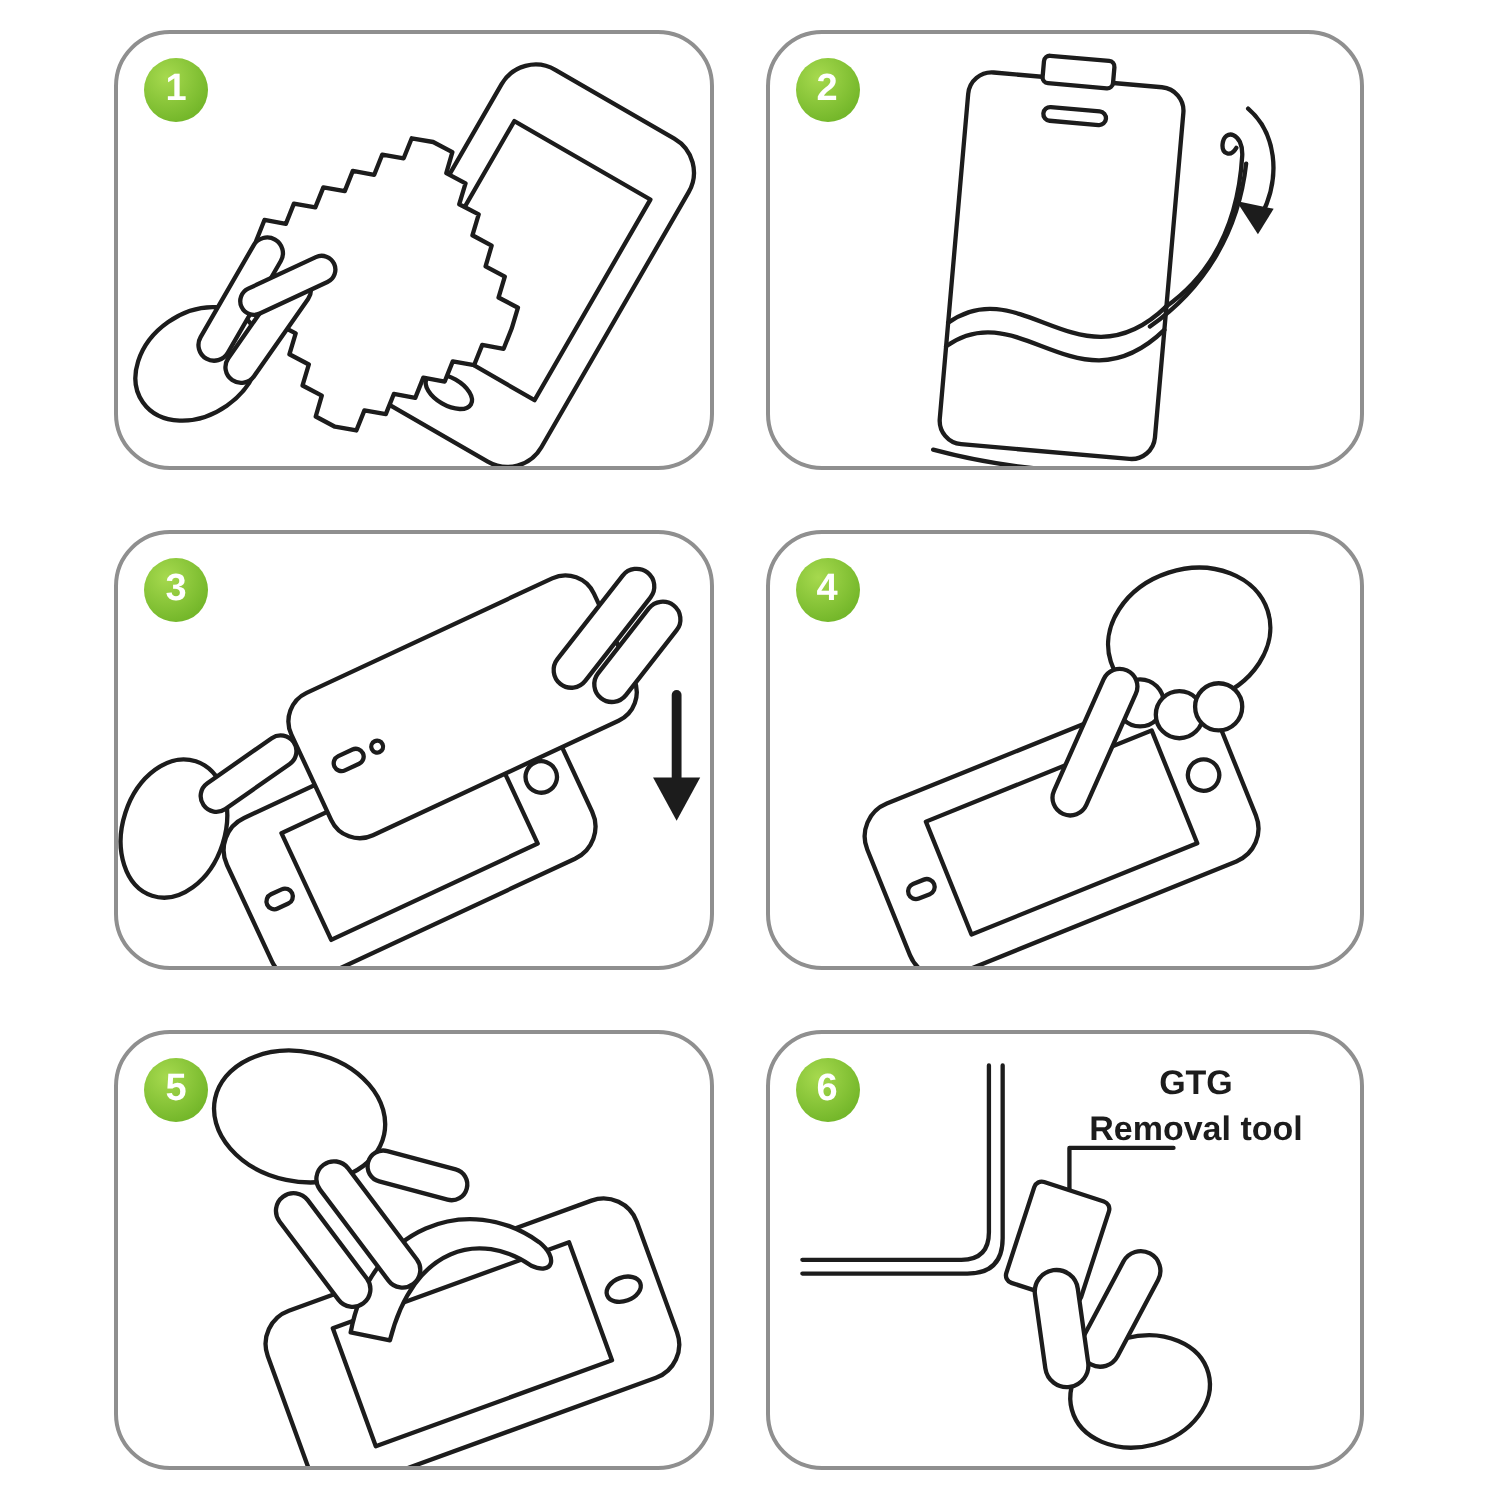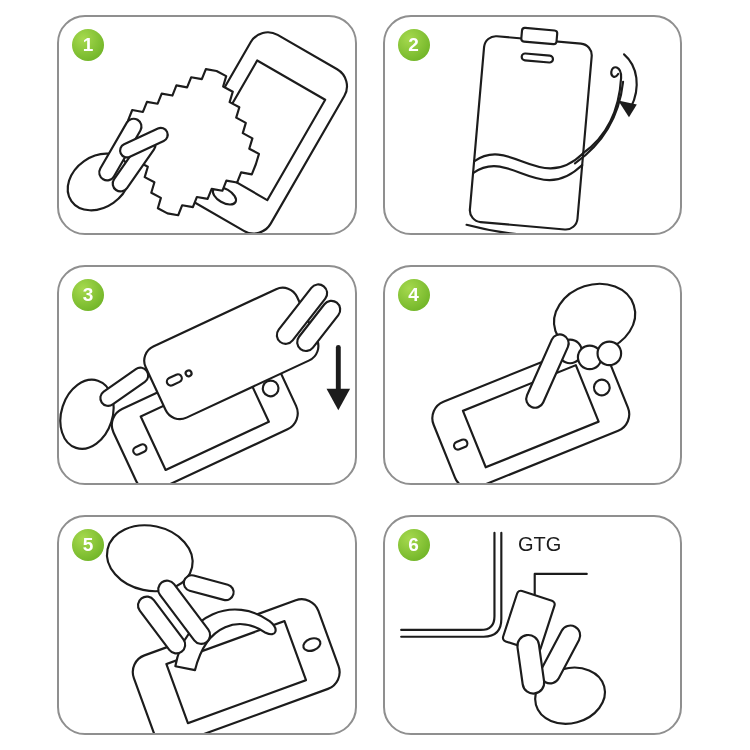--- a/index.html
+++ b/index.html
@@ -33,22 +33,22 @@
   .badge{
     position:absolute;top:12px;left:13px;
     width:32px;height:32px;border-radius:50%;
     background:radial-gradient(circle at 35% 30%, var(--accent-green-light), var(--accent-green) 75%);
     color:#fff;font-size:19px;font-weight:bold;
     display:flex;align-items:center;justify-content:center;
     z-index:2;
   }
   .tool-label{
     position:absolute;top:14px;right:2px;width:160px;
-    text-align:left;color:var(--line);
-    font-size:20px;font-weight:normal;line-height:1.35;
+    text-align:center;color:var(--line);
+    font-size:17px;font-weight:bold;line-height:1.35;
     z-index:2;
   }
 </style>
 </head>
 <body>
 
 <div class="grid">
 
   <div class="panel">
     <div class="badge">
@@ -185,20 +185,21 @@
       </g>
     </svg>
   </div>
 
   <div class="panel">
     <div class="badge">
       <span>6</span>
     </div>
     <div class="tool-label">
       <div>GTG</div>
+      <div>Removal tool</div>
     </div>
     <svg viewBox="0 0 300 220" fill="none" stroke="currentColor" stroke-width="2.2" stroke-linecap="round" stroke-linejoin="round">
       <g>
         <path d="M118,16 V104 Q118,122 100,122 H16"></path>
         <path d="M111,16 V101 Q111,115 97,115 H16"></path>
       </g>
       <polyline points="205,58 152,58 152,88"></polyline>
       <g transform="translate(146,106) rotate(18)">
         <rect x="-20" y="-27" width="40" height="54" rx="4" fill="#fff"></rect>
       </g>

